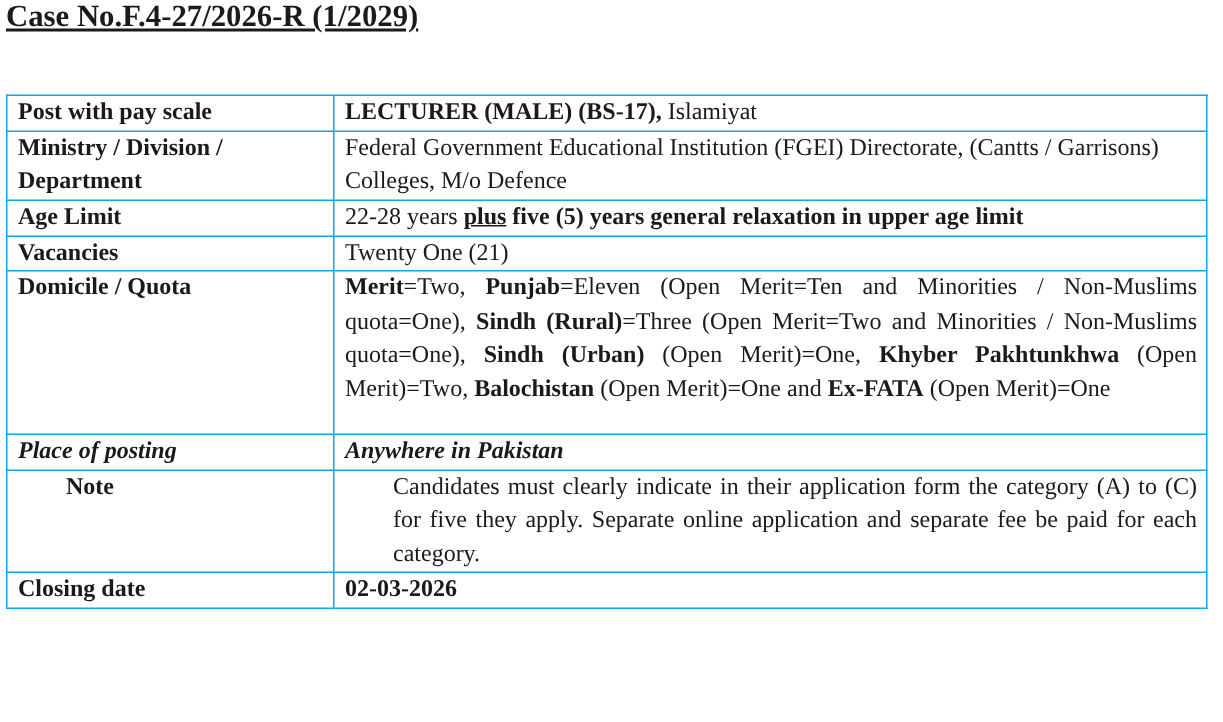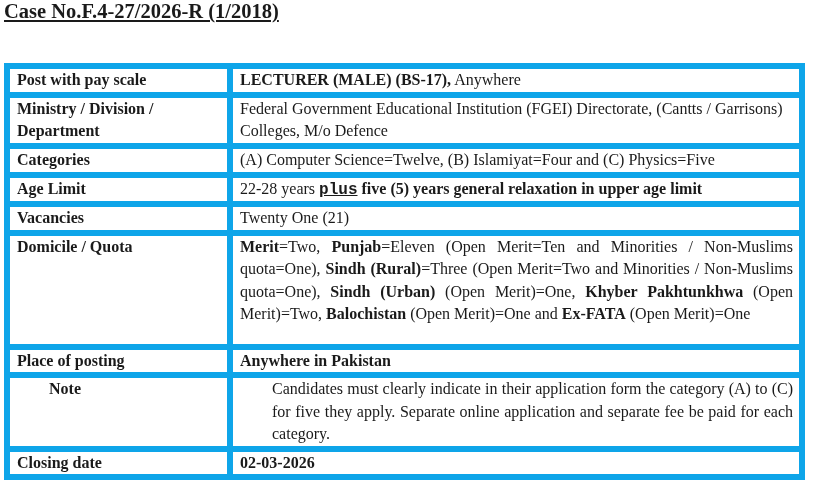--- a/index.html
+++ b/index.html
@@ -28,68 +28,64 @@
     }
     table.details {
       position: absolute;
       left: 4px;
       top: 63px;
       width: 801px;
       border-collapse: collapse;
       table-layout: fixed;
     }
     table.details td {
-      border: 6px solid #0ea5e9;
+      border: 1px solid #0ea5e9;
       padding: 0 6px 0 7px;
       vertical-align: top;
       font-size: 16px;
       line-height: 22.5px;
     }
     td.label {
       width: 204px;
       font-weight: bold;
       white-space: nowrap;
     }
     td.value {
       text-align: left;
     }
     td.justify {
       text-align: justify;
     }
     .b { font-weight: bold; }
-    .u { text-decoration: underline; font-family: Liberation Mono, monospace; }
+    .u { text-decoration: underline; }
     tr.r1 td { height: 22px; }
     tr.r2 td { height: 45px; }
     tr.r3 td { height: 46px; }
     tr.r4 td { height: 23px; }
     tr.r5 td { height: 23px; }
     tr.r6 td { height: 22px; }
     tr.r7 td { height: 108px; }
-    tr.r8 td { height: 21px; }
+    tr.r8 td { height: 21px; font-style: italic; }
     tr.r9 td { height: 66px; padding-left: 39px; }
     tr.r10 td { height: 22px; }
   </style>
 </head>
 <body>
 
-<div class="case-title">Case No.F.4-27/2026-R (1/2018)</div>
+<div class="case-title">Case No.F.4-27/2026-R (1/2029)</div>
 
 <table class="details">
   <tbody>
     <tr class="r1">
       <td class="label">Post  with pay scale</td>
-      <td class="value"><span class="b">LECTURER (MALE) (BS-17),</span><span> Anywhere</span></td>
+      <td class="value"><span class="b">LECTURER (MALE) (BS-17),</span><span> Islamiyat</span></td>
     </tr>
     <tr class="r2">
       <td class="label"><span>Ministry / Division /</span><br><span>Department</span></td>
       <td class="value">Federal Government Educational Institution (FGEI) Directorate, (Cantts / Garrisons) Colleges, M/o Defence</td>
-    </tr>
-    <tr class="r4">
-      <td class="label">Categories</td>
-      <td class="value">(A) Computer Science=Twelve, (B) Islamiyat=Four and (C) Physics=Five</td>
     </tr>
     <tr class="r5">
       <td class="label">Age Limit</td>
       <td class="value"><span>22-28 years </span><span class="b u">plus</span><span class="b"> five (5) years general relaxation in upper age limit</span></td>
     </tr>
     <tr class="r6">
       <td class="label">Vacancies</td>
       <td class="value">Twenty One (21)</td>
     </tr>
     <tr class="r7">

